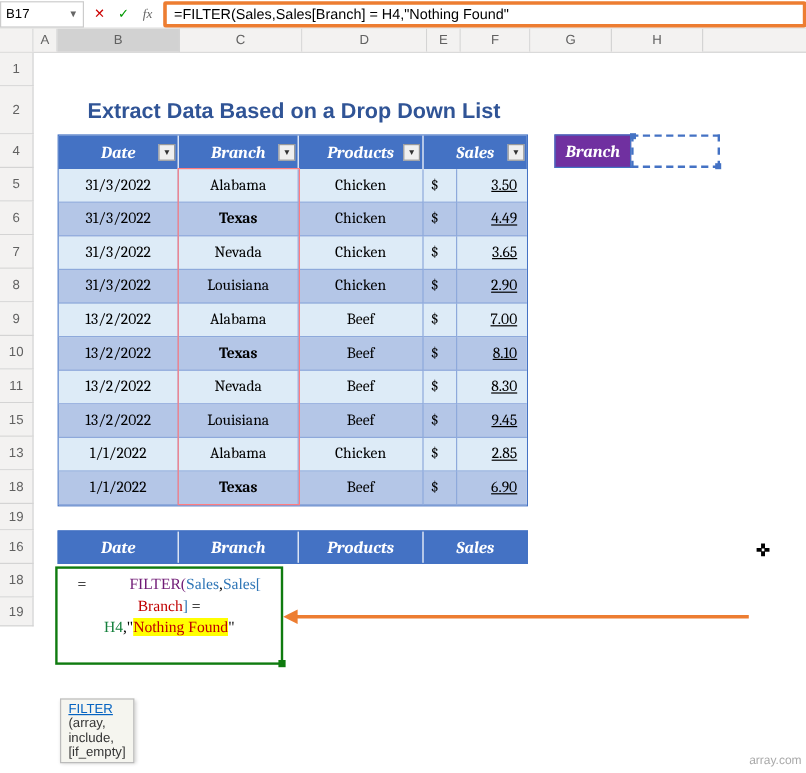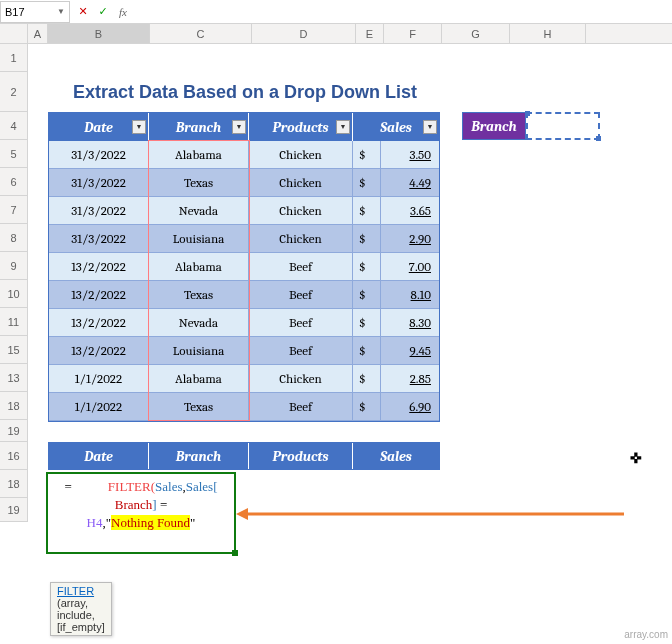--- a/index.html
+++ b/index.html
@@ -39,41 +39,41 @@
 .data-table { position: absolute; left: 20px; top: 68px; border: 1px solid #4472c4; }
 .dt-header { display: flex; background: #4472c4; height: 28px; }
 .dt-h { color: #fff; font-family: Cambria, serif; font-weight: bold; font-style: italic; font-size: 14px; display: flex; align-items: center; justify-content: center; border-right: 1px solid #fff; position: relative; }
 .dt-h:last-child { border-right: none; }
 .filter-btn { position: absolute; right: 2px; top: 50%; transform: translateY(-50%); width: 14px; height: 14px; background: #f0f0f0; border: 1px solid #999; display: flex; align-items: center; justify-content: center; font-size: 7px; color: #333; }
 .dt-row { display: flex; height: 28px; }
 .dt-row.alt { background: #ddebf7; }
 .dt-row:not(.alt) { background: #b4c6e7; }
 .dt-cell { display: flex; align-items: center; justify-content: center; font-family: Cambria, serif; font-size: 13px; border-right: 1px solid #8ea9db; border-bottom: 1px solid #8ea9db; }
 .dt-cell:last-child { border-right: none; text-decoration: underline; }
-.dt-cell.bold { font-weight: normal; text-align: center; }
+.dt-cell.bold { font-weight: bold; text-align: center; }
 .dt-cell.curr { justify-content: flex-start; padding-left: 6px; }
 .dt-cell.val { justify-content: flex-end; padding-right: 8px; }
 
 .branch-outline { position: absolute; border: 1.5px solid #ff7c80; pointer-events: none; }
 
 .side-dd { position: absolute; left: 434px; top: 68px; width: 138px; height: 28px; display: flex; }
 .side-dd-label { width: 64px; background: #7030a0; color: #fff; font-family: Cambria, serif; font-weight: bold; font-style: italic; font-size: 14px; display: flex; align-items: center; justify-content: center; border: 1px solid #4472c4; }
 .side-dd-cell { flex: 1; border: 2px dashed #4472c4; position: relative; }
 .side-dd-cell::after { content: ""; position: absolute; width: 5px; height: 5px; background: #4472c4; bottom: -3px; right: -3px; }
 .side-dd-cell::before { content: ""; position: absolute; width: 5px; height: 5px; background: #4472c4; top: -3px; left: -3px; }
 
 .header2 { position: absolute; left: 20px; top: 398px; display: flex; background: #4472c4; height: 28px; border: 1px solid #4472c4; }
 
 .formula-cell { position: absolute; left: 18px; top: 428px; width: 190px; height: 82px; border: 2px solid #0f7b0f; background: #fff; padding: 4px; font-size: 13px; font-family: "Segoe UI"; text-align: center; line-height: 1.4; }
 .formula-cell::after { content: ""; position: absolute; width: 6px; height: 6px; background: #0f7b0f; bottom: -4px; right: -4px; }
 .fc-eq { color: #000; }
-.fc-fn { color: #ef4444; margin-left: 36px; }
+.fc-fn { color: #701a75; margin-left: 36px; }
 .fc-tbl { color: #2e75b6; }
 .fc-br { color: #c00000; }
-.fc-h4 { color: #8b5cf6; }
+.fc-h4 { color: #15803d; }
 .fc-str { background: #ffff00; color: #c00000; }
 
 .tooltip { position: absolute; left: 22px; top: 538px; background: #f5f5ef; border: 1px solid #bbb; padding: 2px 6px; font-size: 11px; color: #333; box-shadow: 1px 1px 3px rgba(0,0,0,0.2); }
 .tooltip u { color: #0563c1; }
 
 .arrow { position: absolute; pointer-events: none; }
 
 .cursor { position: absolute; left: 602px; top: 406px; font-size: 14px; font-weight: bold; }
 
 .watermark { position: absolute; right: 4px; bottom: 4px; font-size: 10px; color: #aaa; }
@@ -83,20 +83,23 @@
 
 <div class="formula-bar">
   <div class="name-box">
     <span>B17</span>
     <span class="dd">▼</span>
   </div>
   <div class="fx-btns">
     <div class="fx-btn cancel">✕</div>
     <div class="fx-btn accept">✓</div>
     <div class="fx-btn fx">fx</div>
+  </div>
+  <div class="formula-input">
+    <span>=FILTER(Sales,Sales[Branch] = H4,"Nothing Found"</span>
   </div>
 </div>
 
 <div class="sheet">
   <div class="col-headers">
     <div class="corner"></div>
     <div class="col-h colA">A</div>
     <div class="col-h colB sel">B</div>
     <div class="col-h colC">C</div>
     <div class="col-h colD">D</div>

